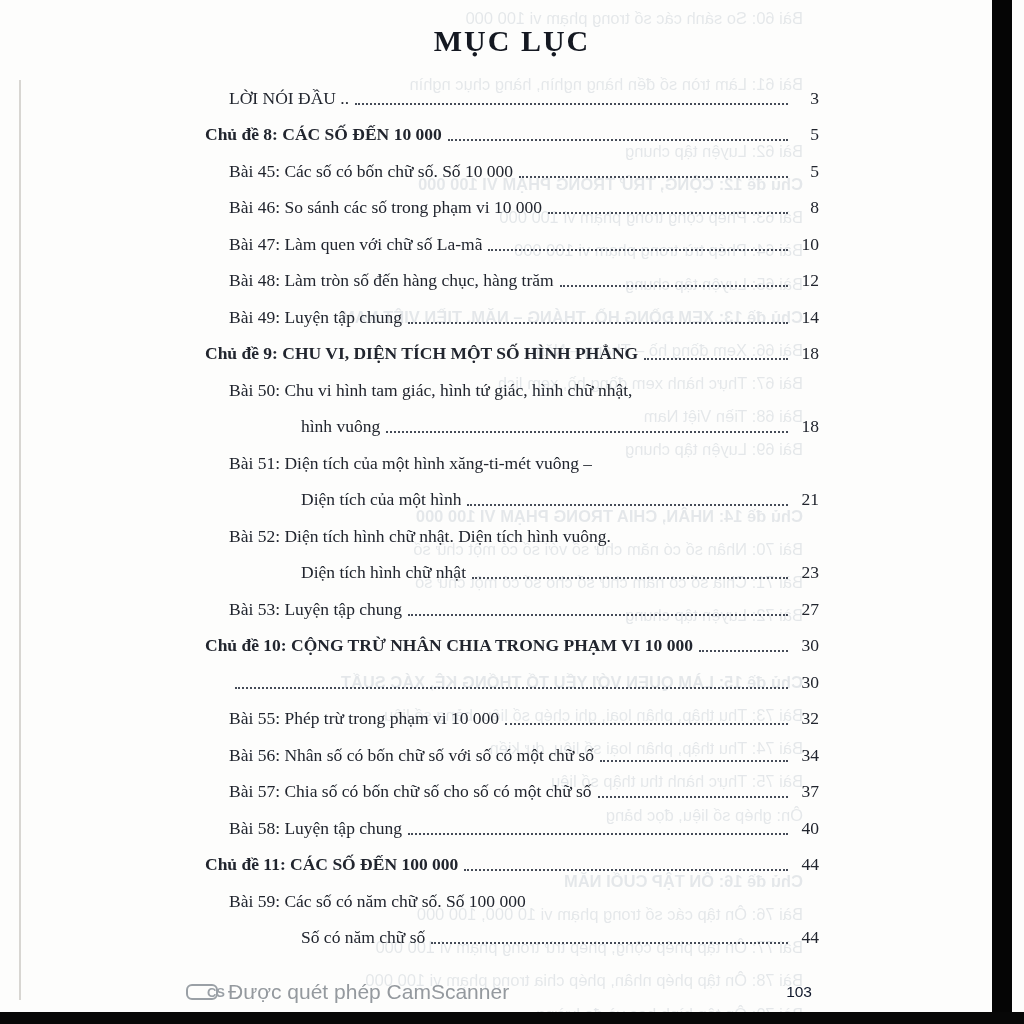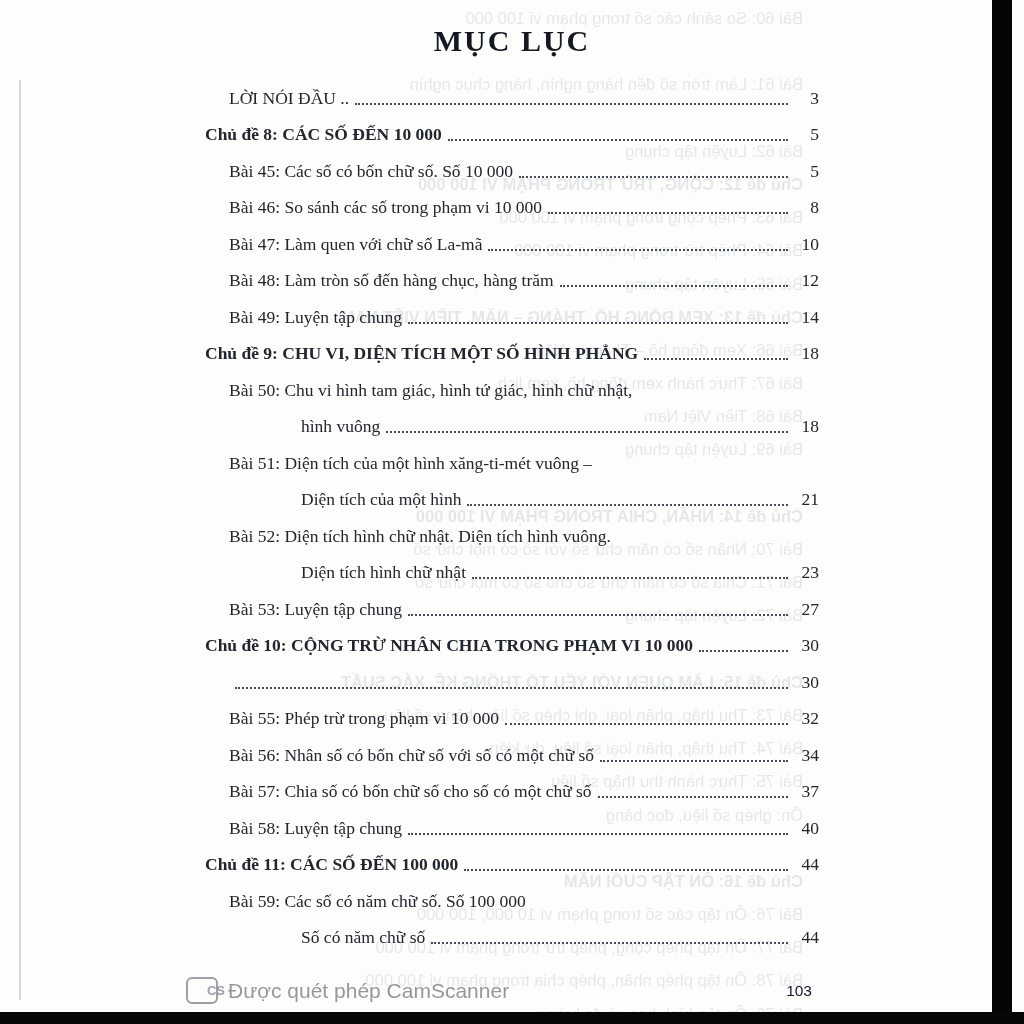--- a/index.html
+++ b/index.html
@@ -68,21 +68,21 @@
   }
   .pagenum { min-width:26px; text-align:right; }
 
   
   .footer {
     position:absolute; left:186px; right:206px; bottom:20px;
     display:flex; align-items:center;
     z-index:4;
   }
   .cs-logo {
-    width:27px; height:27px;
+    width:27px; height:16px;
     border:2.5px solid #9aa0a6;
     border-radius:6px;
     color:#9aa0a6;
     font-weight:bold;
     font-size:13px;
     display:flex; align-items:center; justify-content:center;
     margin-right:10px;
     flex:0 0 auto;
     padding-left:28px;
   }

